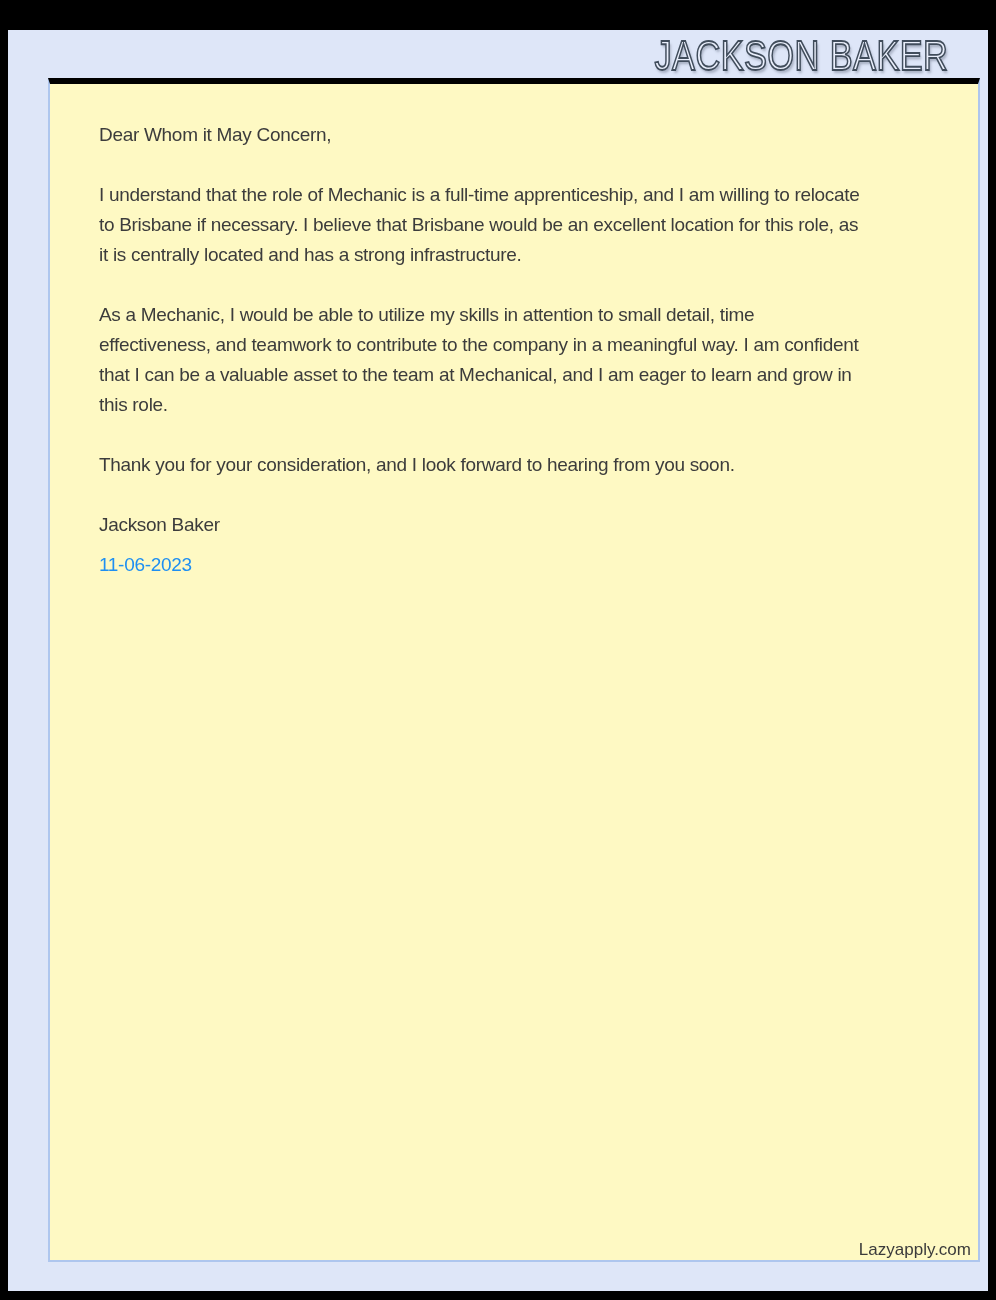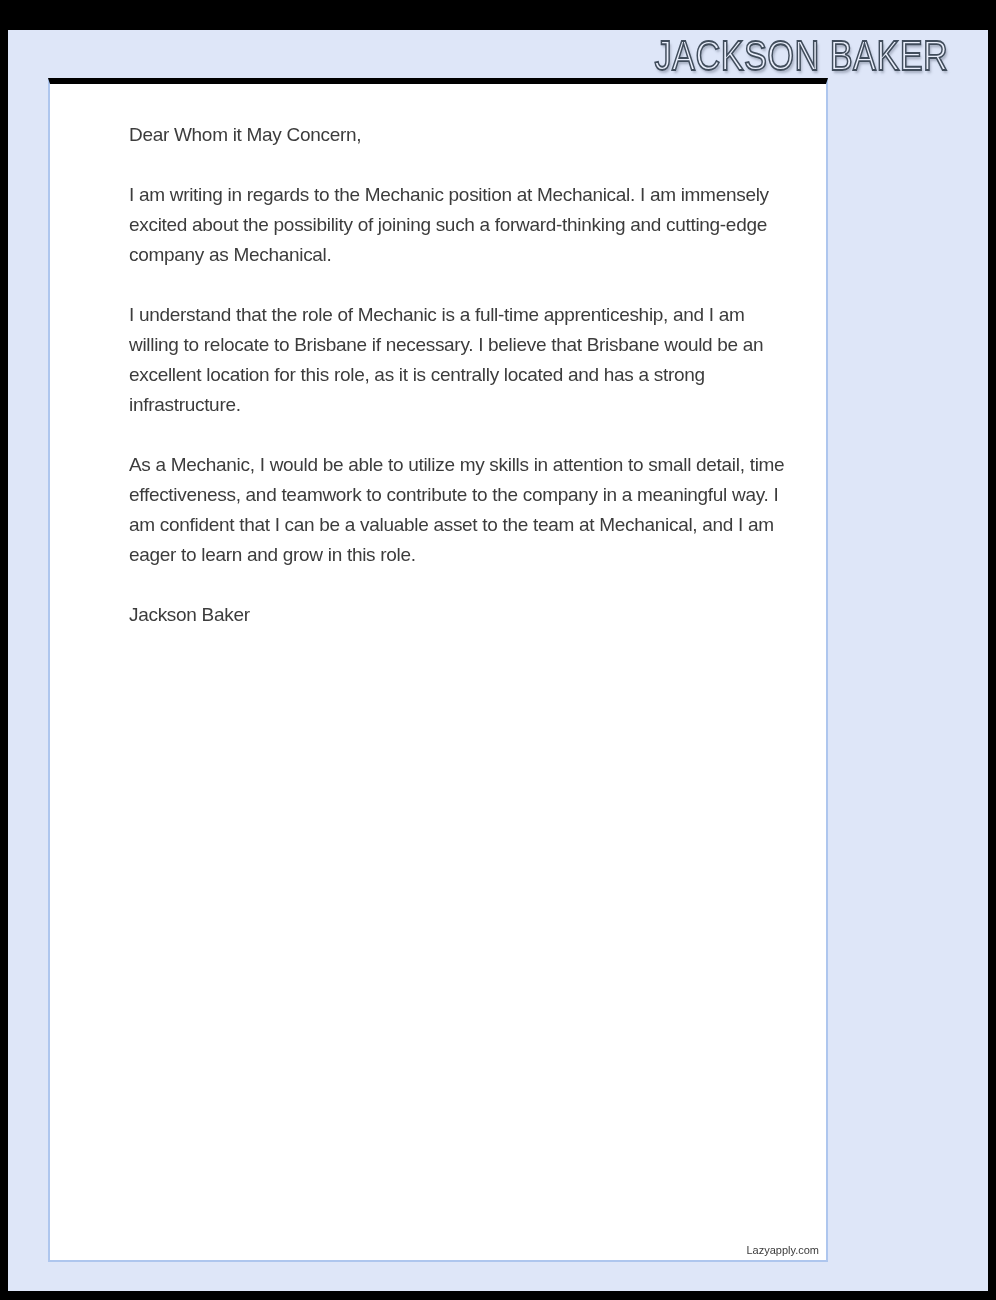--- a/index.html
+++ b/index.html
@@ -39,28 +39,27 @@
     color: #eaeffc;
     -webkit-text-stroke: 1.8px #414d5c;
     text-shadow: 2px 3px 3px rgba(90, 100, 120, 0.45);
     transform: scaleX(0.80);
     transform-origin: 100% 100%;
   }
   .page {
     position: absolute;
     left: 40px;
     top: 48px;
-    width: 780px;
+    width: 932px;
     bottom: 29px;
-    background: #ffffff;
+    background: #fef9c3;
     border-top: 6px solid #000000;
     border-left: 2px solid #aec6ee;
     border-right: 2px solid #aec6ee;
     border-bottom: 2px solid #aec6ee;
-    padding-left: 30px;
   }
   .letter {
     padding: 36px 40px 0 49px;
     max-width: 860px;
   }
   .letter p {
     margin: 0 0 30px 0;
     font-size: 19px;
     line-height: 30px;
     letter-spacing: -0.3px;
@@ -69,47 +68,48 @@
   }
   .letter p.signature { margin-bottom: 10px; }
   .letter p.date {
     color: #1e8ff2;
     cursor: pointer;
   }
   .branding {
     position: absolute;
     right: 7px;
     bottom: 1px;
-    font-size: 11px;
+    font-size: 17px;
     line-height: 18px;
     color: #3b3b3b;
   }
 </style>
 </head>
 <body>
 
 <div class="frame">
 
   <div class="letterhead">
     <div class="letterhead-name">JACKSON BAKER</div>
   </div>
 
   <div class="page">
 
     <div class="letter">
       <p>Dear Whom it May Concern,</p>
 
-      <p>I am writing in regards to the Mechanic position at Mechanical. I am immensely excited about the possibility of joining such a forward-thinking and cutting-edge company as Mechanical.</p>
 
       <p>I understand that the role of Mechanic is a full-time apprenticeship, and I am willing to relocate to Brisbane if necessary. I believe that Brisbane would be an excellent location for this role, as it is centrally located and has a strong infrastructure.</p>
 
       <p>As a Mechanic, I would be able to utilize my skills in attention to small detail, time effectiveness, and teamwork to contribute to the company in a meaningful way. I am confident that I can be a valuable asset to the team at Mechanical, and I am eager to learn and grow in this role.</p>
 
+      <p>Thank you for your consideration, and I look forward to hearing from you soon.</p>
 
 
       <p class="signature">Jackson Baker</p>
 
+      <p class="date">11-06-2023</p>
     </div>
 
     <div class="branding">Lazyapply.com</div>
   </div>
 
 </div>
 
 </body></html>

